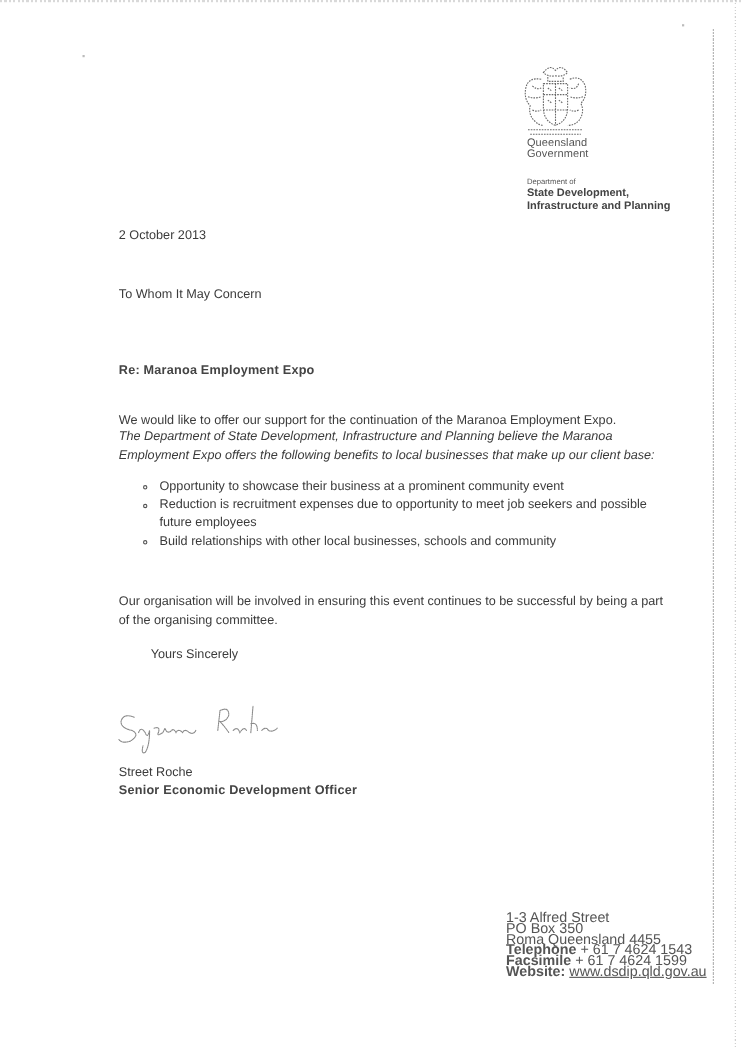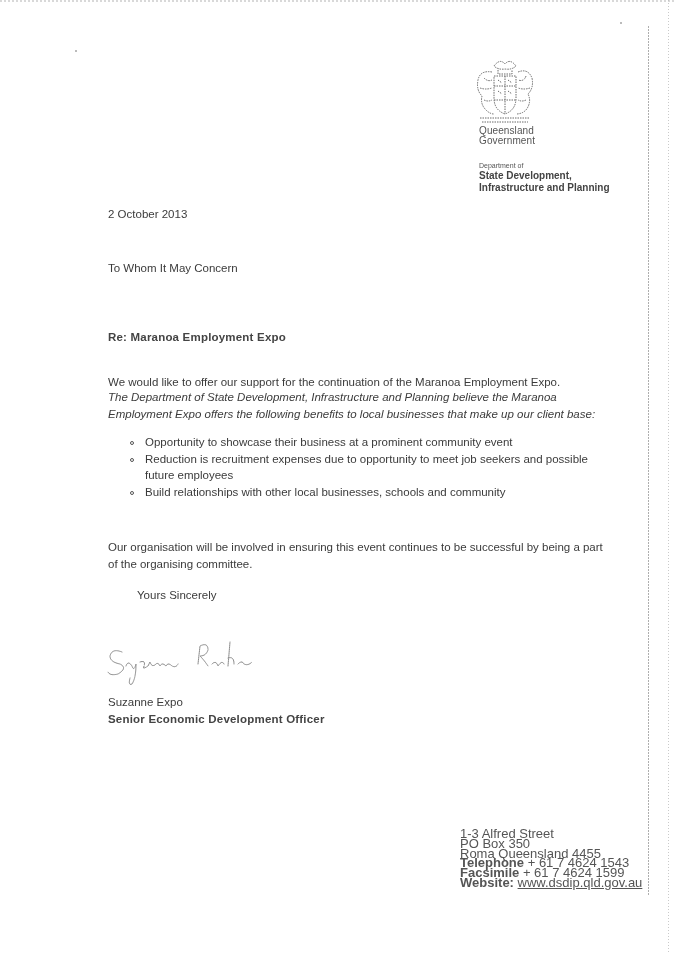--- a/index.html
+++ b/index.html
@@ -115,21 +115,21 @@
     <g fill="none" stroke="#8a8a8a" stroke-width="1" stroke-dasharray="1.2 0.8" stroke-linecap="round">
       <path d="M18 14 Q8 10 6 18 Q6 24 16 26 Q24 30 14 36 Q6 38 4 34"></path>
       <path d="M22 28 Q24 22 28 28 Q30 34 32 26 Q32 40 28 46 Q24 48 26 40"></path>
       <path d="M36 24 Q42 22 40 28 Q38 32 44 28 L46 24 Q48 30 52 26 Q54 24 56 28 Q58 24 62 28 Q64 24 68 28 Q72 30 74 26"></path>
       <path d="M94 26 L96 8 Q104 4 104 12 Q102 18 96 18 Q100 22 104 28"></path>
       <path d="M108 26 Q112 22 114 28 Q118 22 120 26"></path>
       <path d="M124 28 L126 4 M124 20 Q130 18 130 26"></path>
       <path d="M134 26 Q138 22 140 26 Q144 28 148 24"></path>
     </g>
   </svg>
-  <div class="signer-name">Suzanne Expo</div>
+  <div class="signer-name">Street Roche</div>
   <div class="signer-title">Senior Economic Development Officer</div>
 </div>
 
 <div class="address">
   <div>1-3 Alfred Street</div>
   <div>PO Box 350</div>
   <div>Roma Queensland 4455</div>
   <div><span class="strong">Telephone</span> <span>+ 61 7 4624 1543</span></div>
   <div><span class="strong">Facsimile</span> <span>+ 61 7 4624 1599</span></div>
   <div><span class="strong">Website:</span> <a>www.dsdip.qld.gov.au</a></div>

